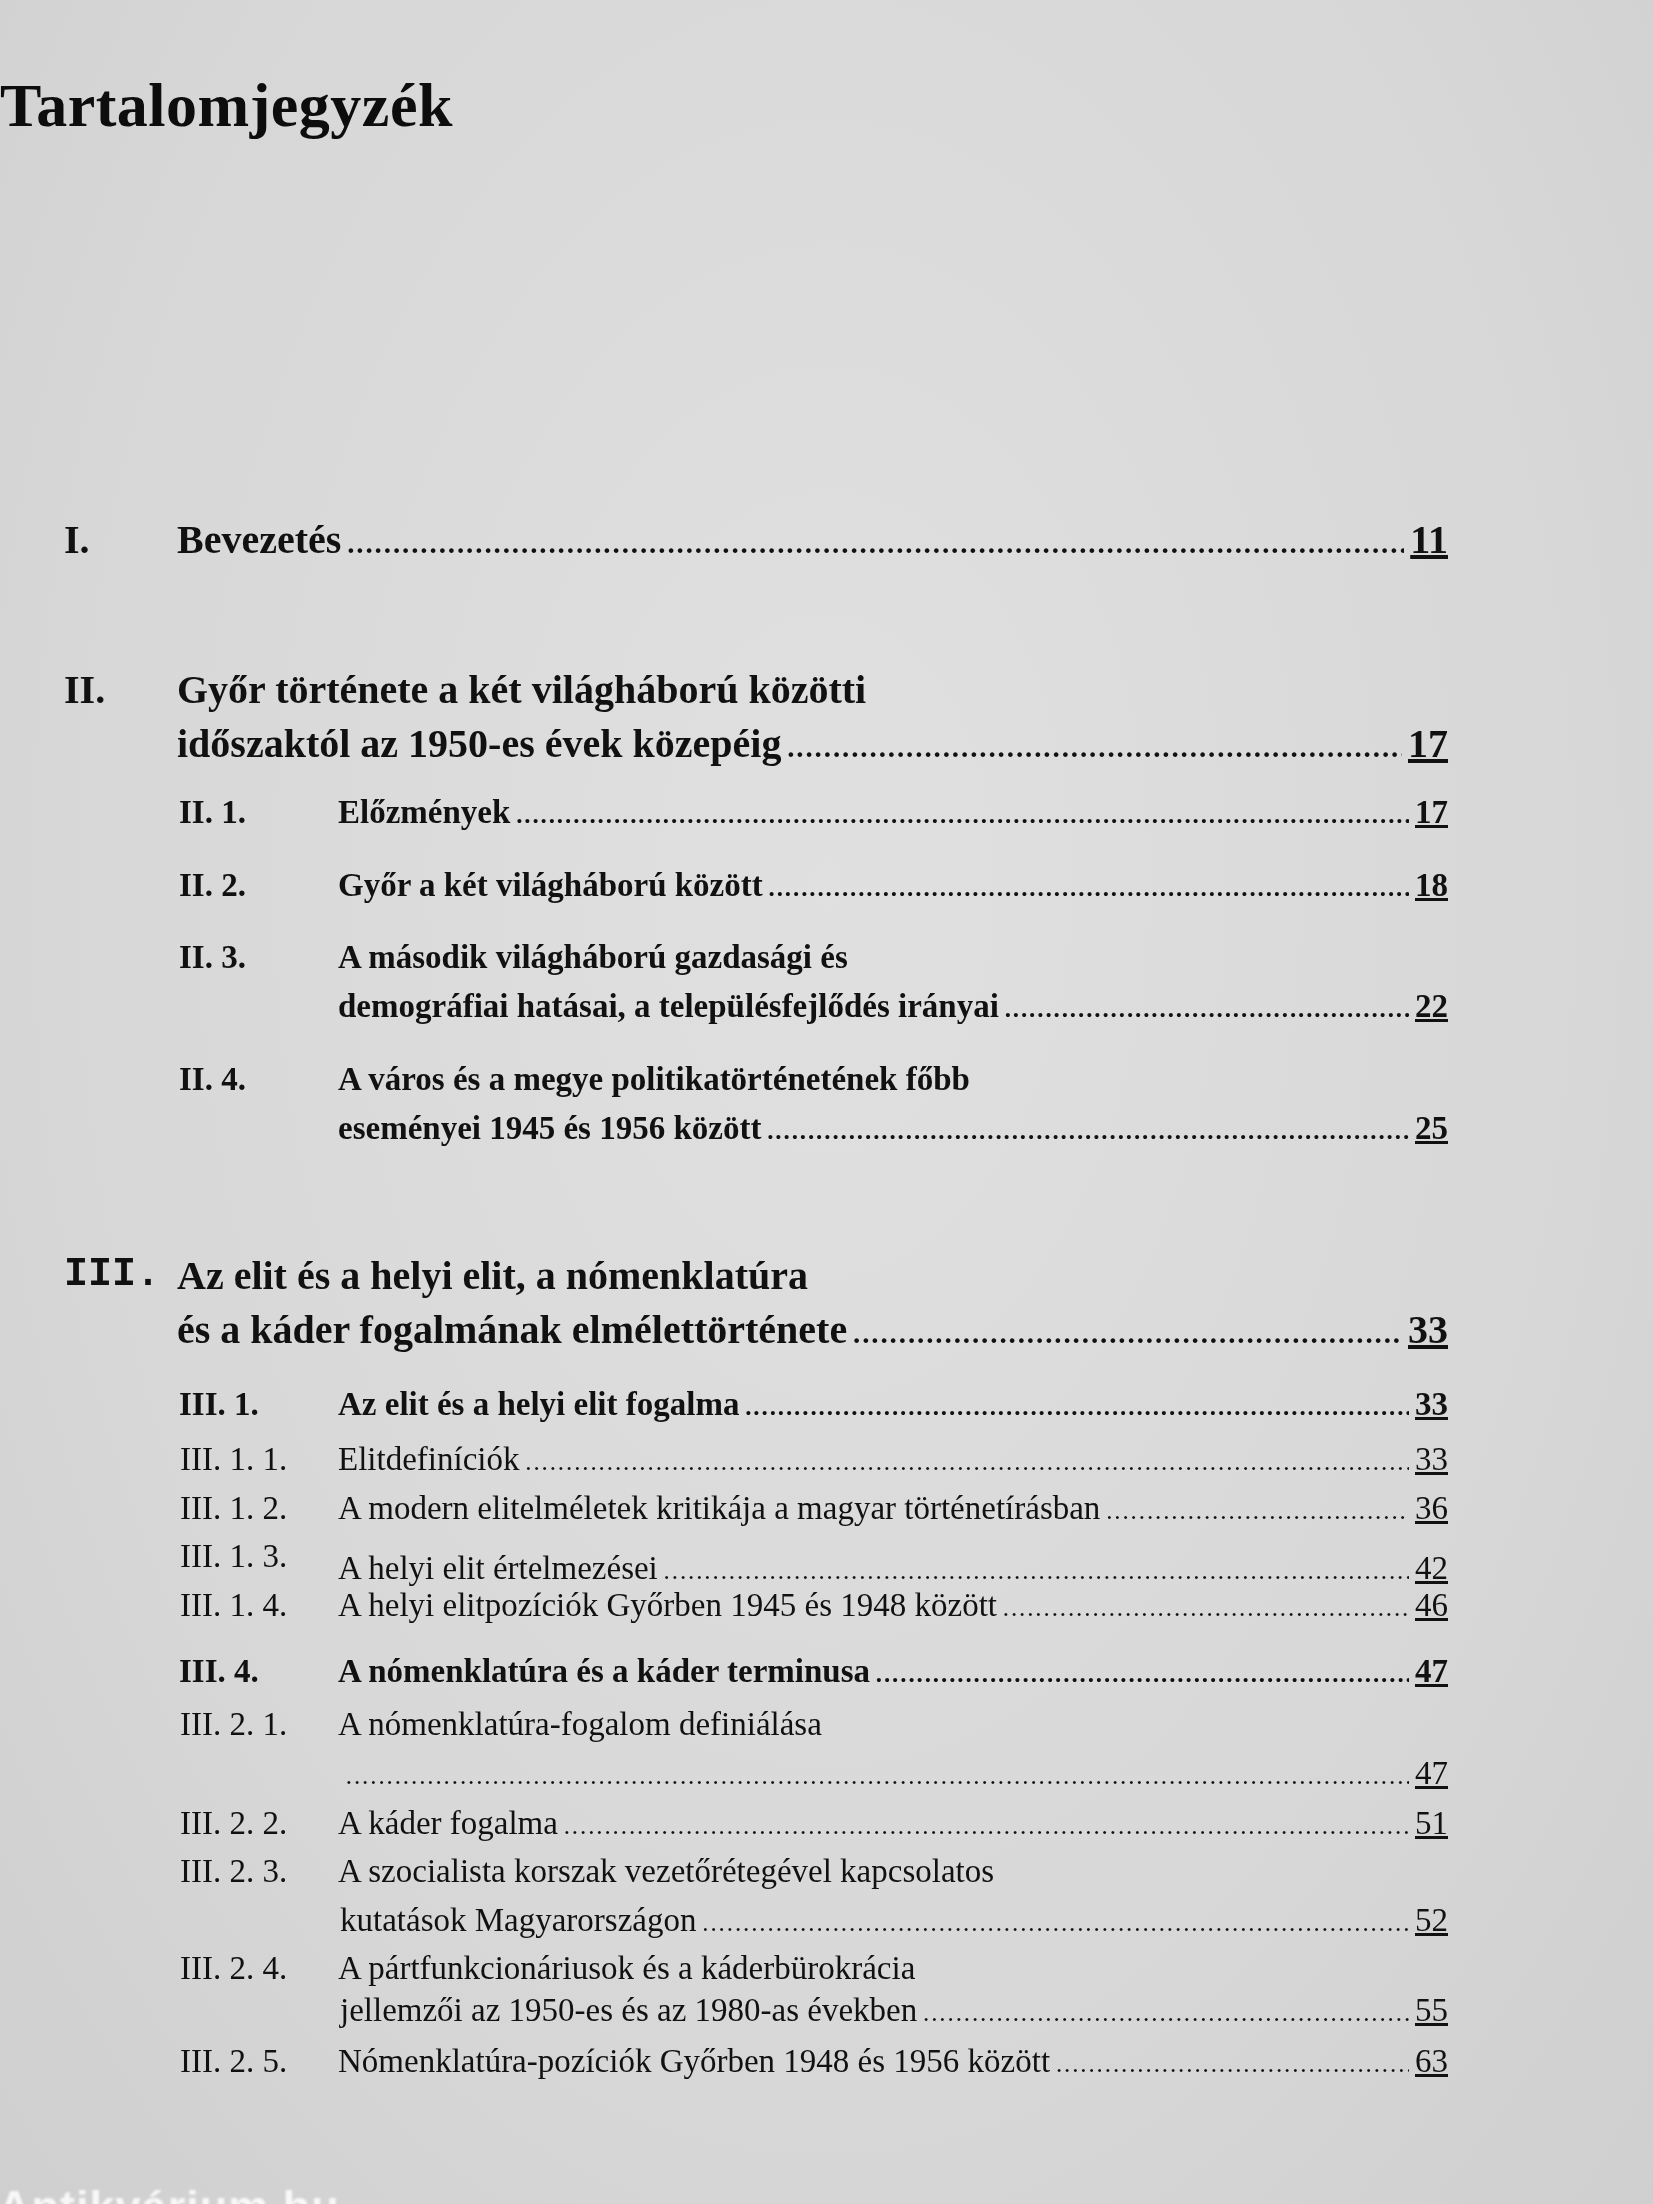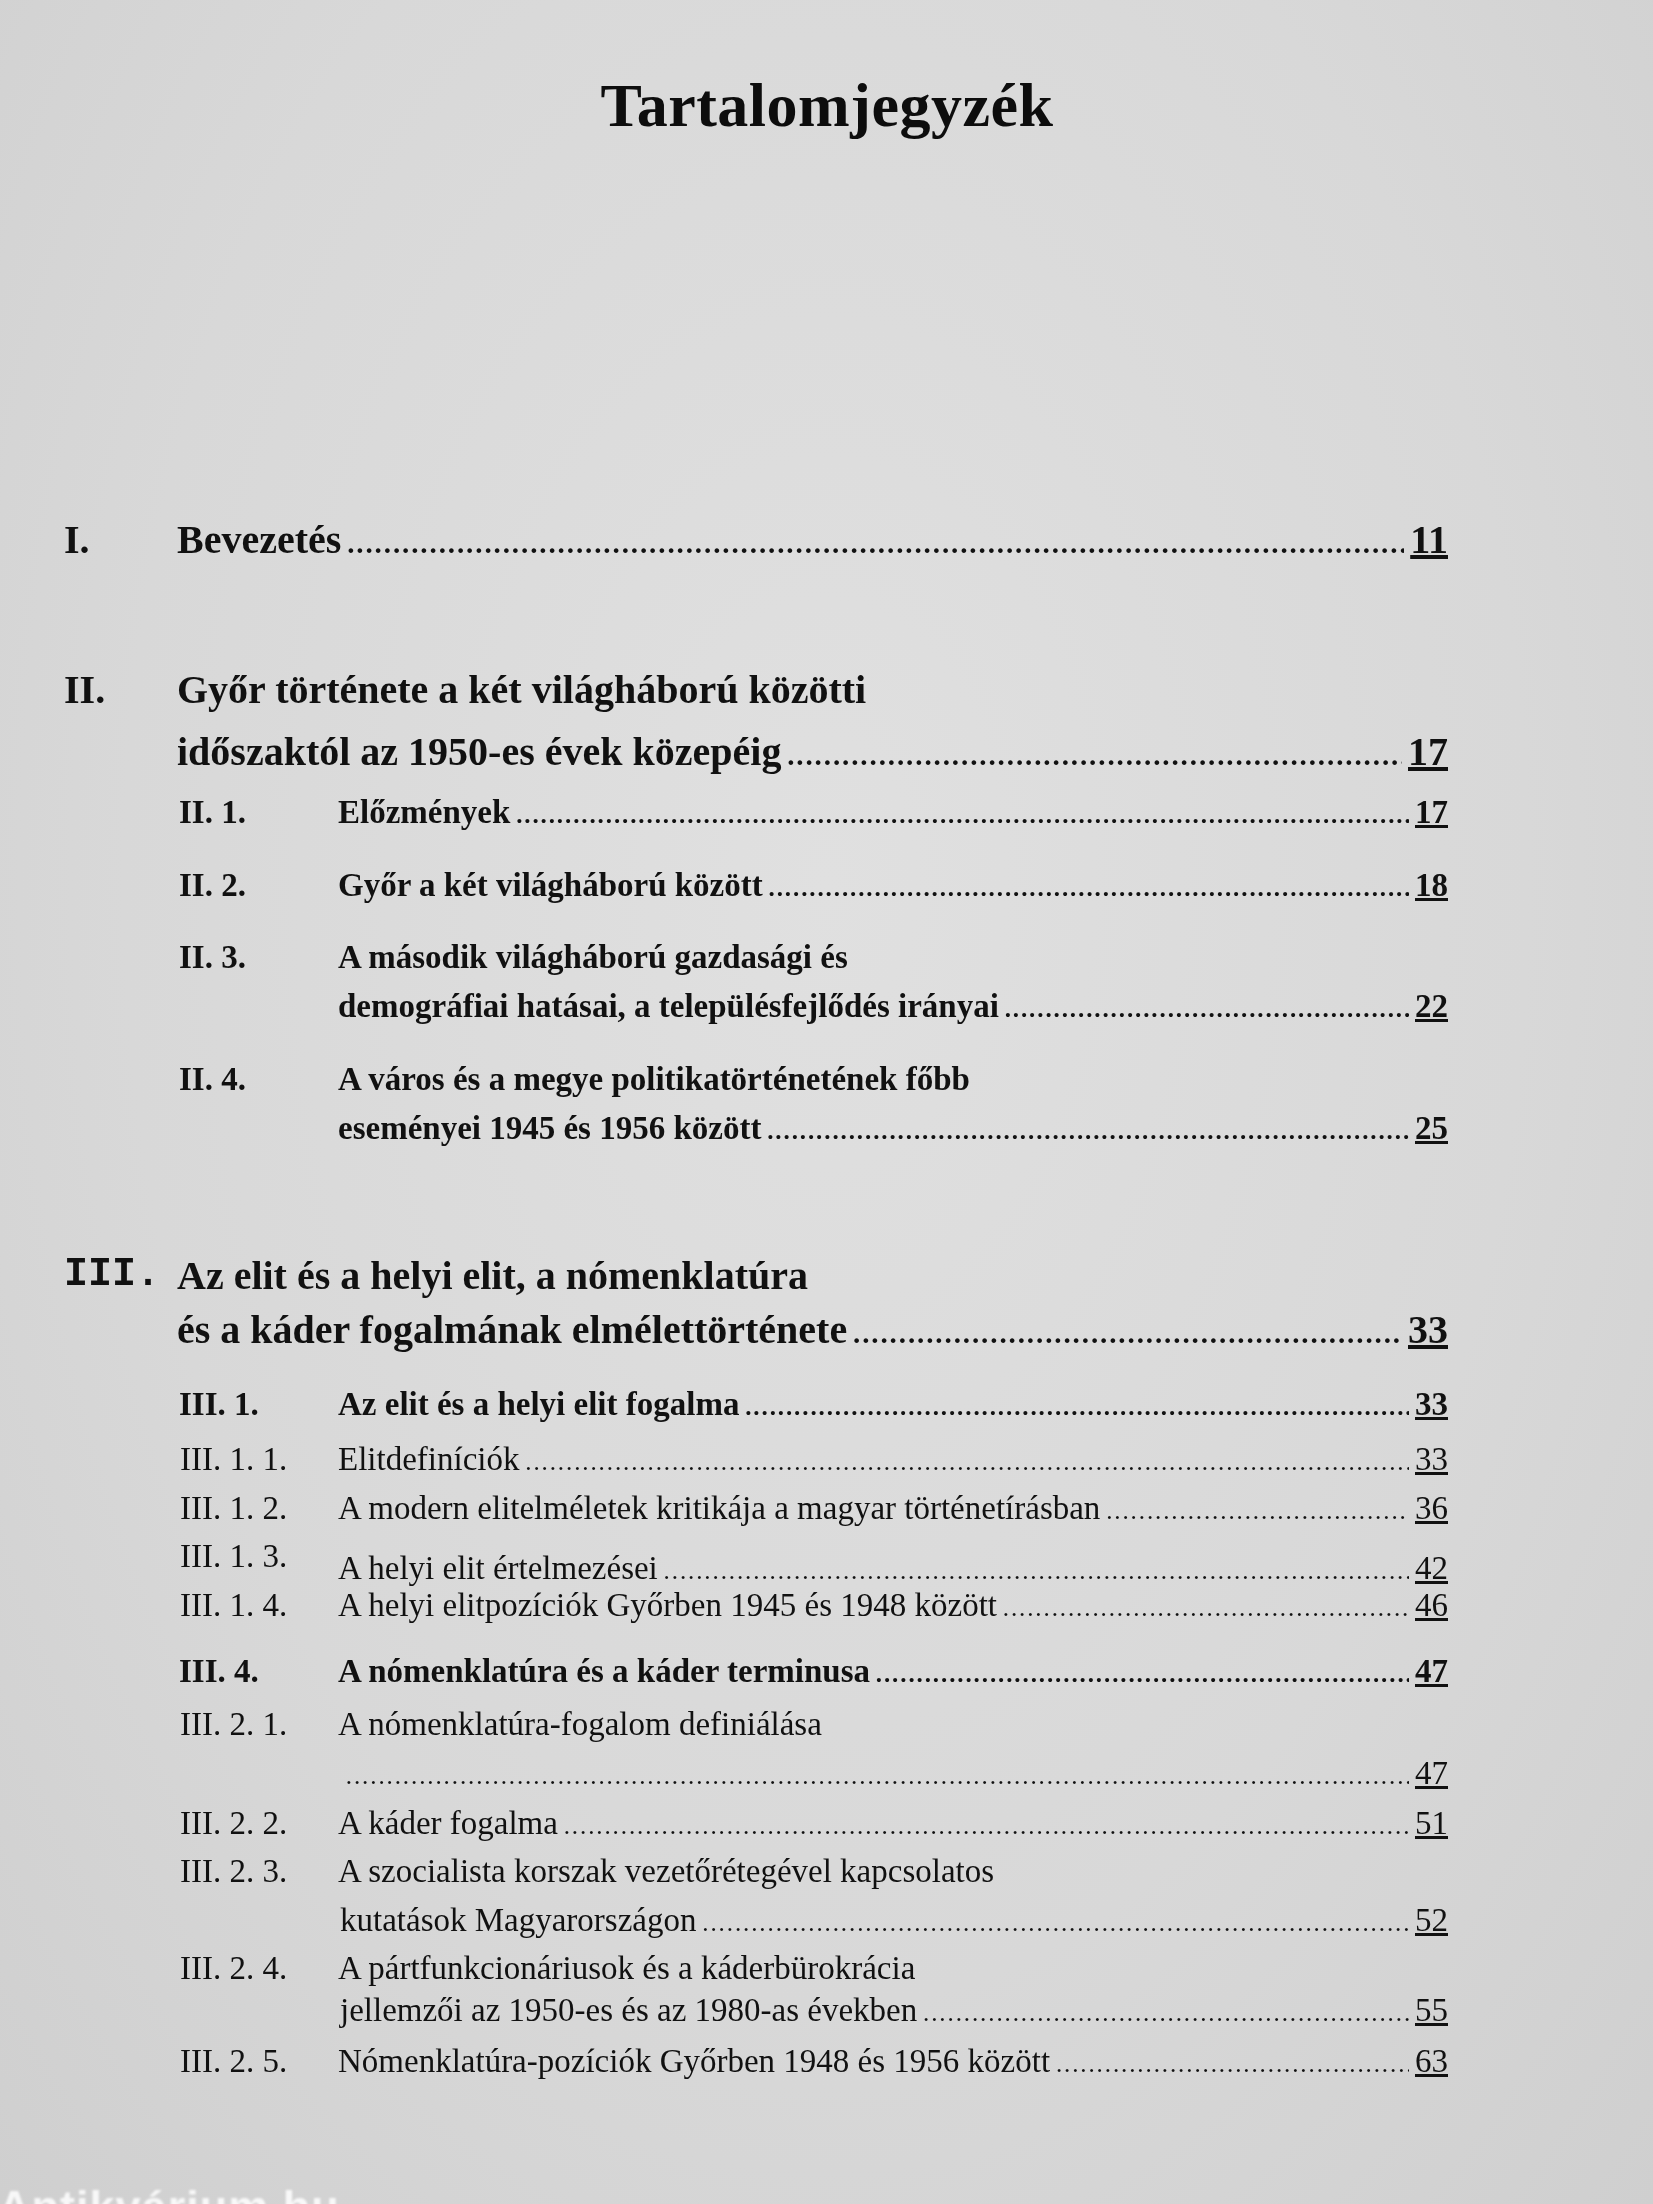--- a/index.html
+++ b/index.html
@@ -15,21 +15,20 @@
     background-image:
       radial-gradient(ellipse at 50% 40%, #e0e0e0 0%, #d8d8d8 60%, #cfcfcf 100%);
     font-family: "Liberation Serif", "DejaVu Serif", serif;
     color: #111;
   }
   .page-title {
     position: absolute;
     top: 70px;
     left: 0;
     width: 1654px;
-    text-align: center;
     font-size: 62px;
     font-weight: bold;
     letter-spacing: 0.5px;
     color: #0d0d0d;
   }
   .row {
     position: absolute;
     left: 0;
     width: 1654px;
     height: 0;
@@ -93,21 +92,21 @@
     <span class="dots"></span>
     <span class="pg">11</span>
   </div>
 </div>
 
 <div class="row lvl1" style="top:666px;">
   <span class="num" style="left:64px;top:0;">II.</span>
   <div class="line" style="left:177px;width:1271px;top:0;">
     <span class="txt">Győr története a két világháború közötti</span>
   </div>
-  <div class="line" style="left:177px;width:1271px;top:62px;">
+  <div class="line" style="left:177px;width:1271px;top:54px;">
     <span class="txt">időszaktól az 1950-es évek közepéig</span>
     <span class="dots"></span>
     <span class="pg">17</span>
   </div>
 </div>
 
 <div class="row lvl2" style="top:794px;">
   <span class="num" style="left:179px;top:0;">II. 1.</span>
   <div class="line" style="left:338px;width:1110px;top:0;">
     <span class="txt">Előzmények</span>

